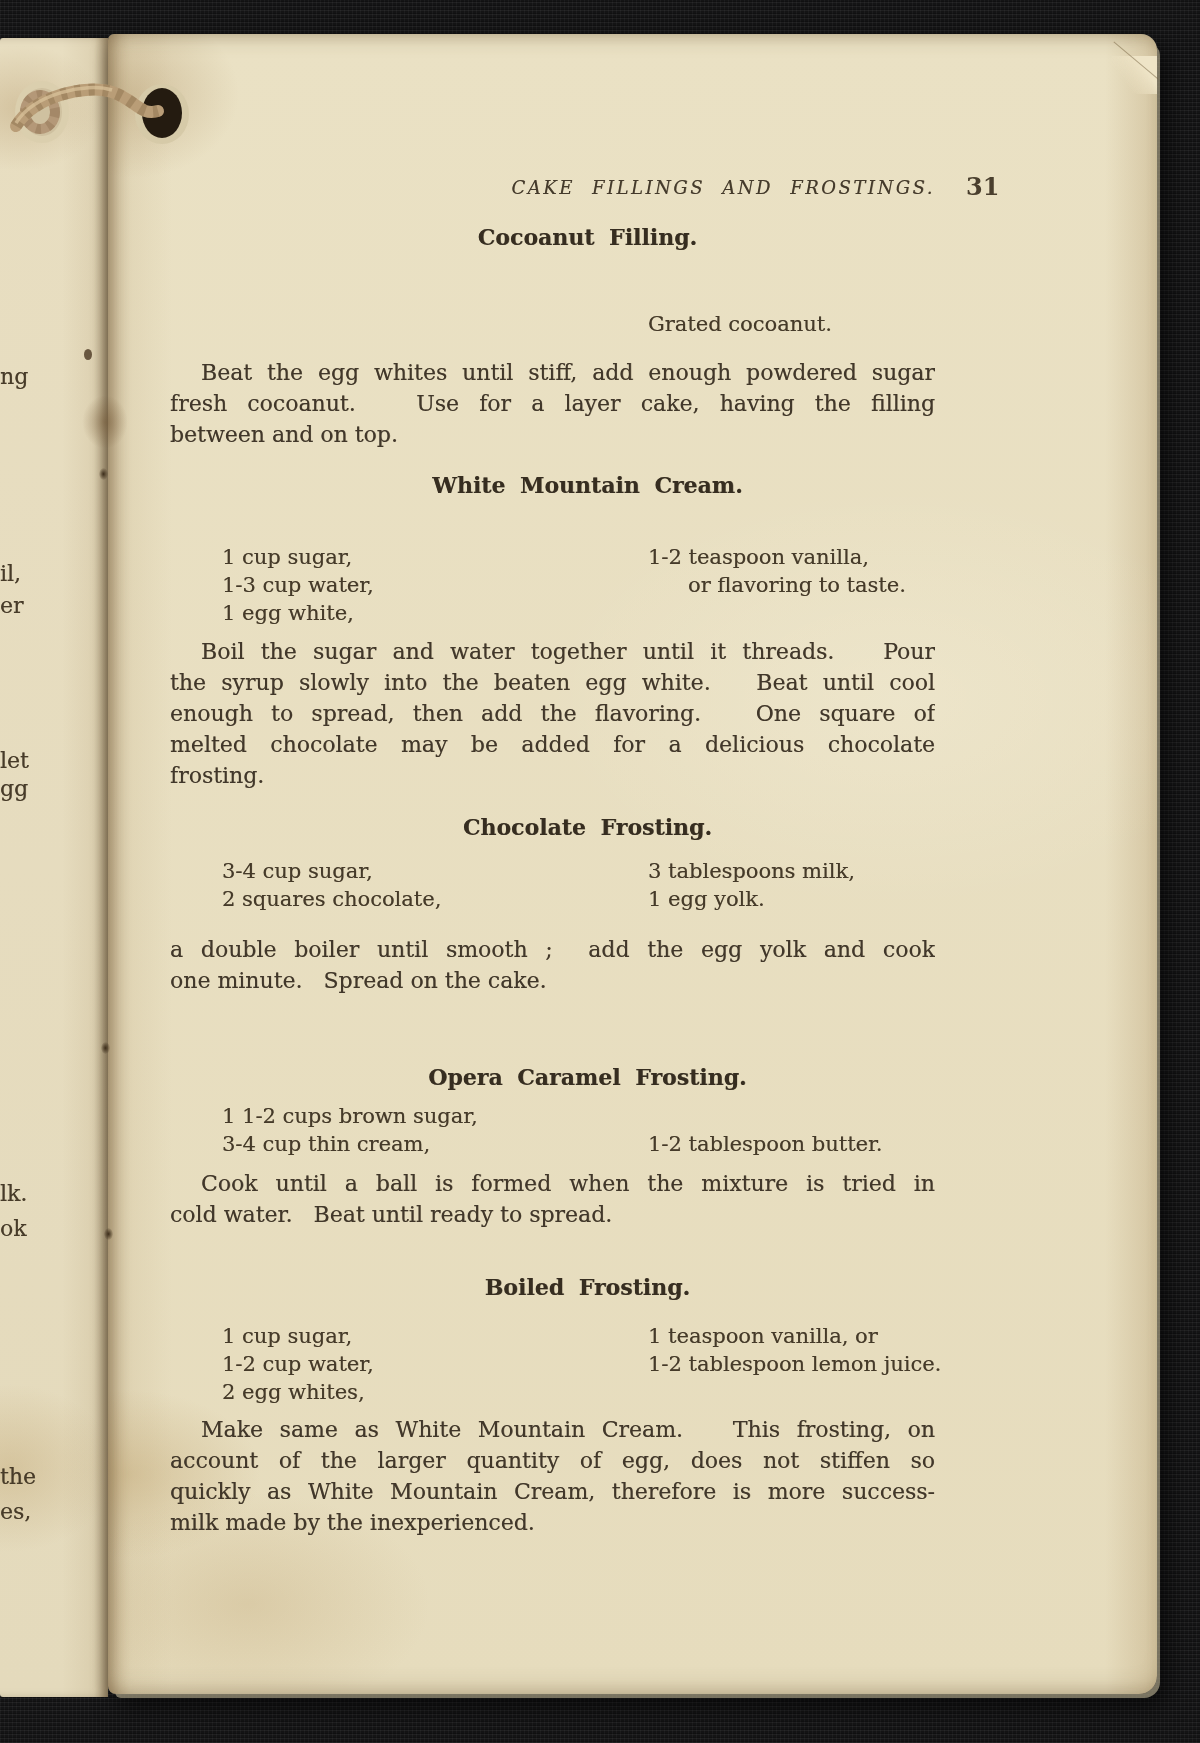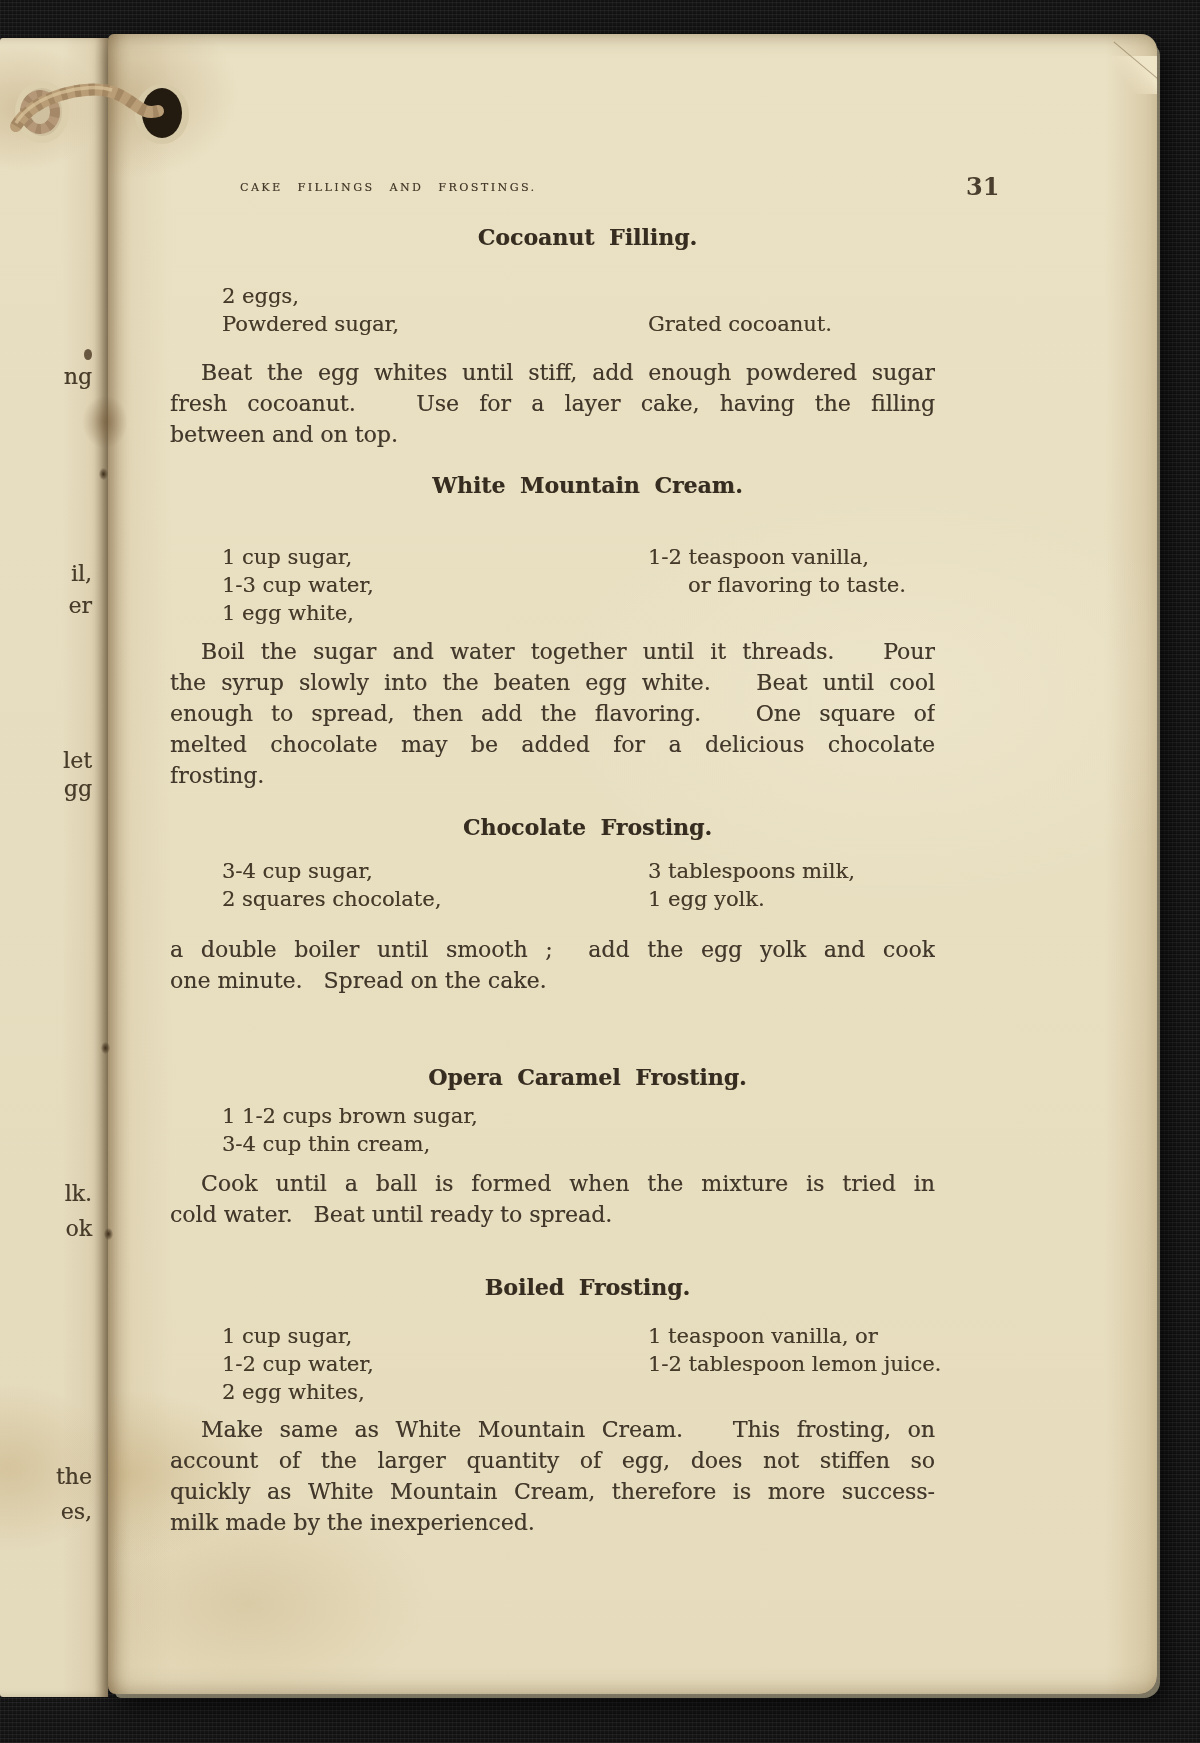--- a/index.html
+++ b/index.html
@@ -19,21 +19,21 @@
     background:
       radial-gradient(150px 120px at 10px 1430px, rgba(190,162,110,0.40), rgba(0,0,0,0) 70%),
       radial-gradient(120px 90px at 20px 70px, rgba(175,145,98,0.35), rgba(0,0,0,0) 70%),
       linear-gradient(270deg, rgba(150,122,75,0.38) 0px, rgba(150,122,75,0.12) 14px, rgba(0,0,0,0) 46px),
       linear-gradient(#e8dec1,#e4dabc);
     box-shadow: inset -9px 0 12px -5px rgba(70,50,25,0.55);
     border-radius:3px 0 0 3px;
   }
   .frag{
     position:absolute;left:0;width:100%;height:31px;line-height:31px;
-    font-size:22px;color:#473b29;text-align:right;
+    font-size:22px;color:#473b29;text-align:left;
     padding-right:16px;box-sizing:border-box;
     text-shadow:0.3px 0.3px 0.4px rgba(60,48,30,0.55);
   }
 
   
   .page{
     position:absolute;left:108px;top:34px;width:1049px;height:1660px;
     background:
       radial-gradient(190px 120px at 20px 1440px, rgba(190,162,110,0.42), rgba(0,0,0,0) 70%),
       radial-gradient(260px 160px at 140px 1570px, rgba(186,158,108,0.28), rgba(0,0,0,0) 70%),
@@ -52,22 +52,22 @@
   }
 
   .fold{position:absolute;top:22px;right:0;width:46px;height:38px;
     background:linear-gradient(235deg,#f0e6c9 28%,rgba(240,230,200,0) 70%);
     border-bottom-left-radius:60%;opacity:.95;}
   .fold::after{content:'';position:absolute;left:-4px;top:4px;width:58px;height:1px;
     background:rgba(110,90,55,0.5);transform:rotate(40deg);}
 
   .running-header{
     position:absolute;left:132px;top:143px;width:695px;height:22px;line-height:22px;
-    text-align:left;font-size:11px;letter-spacing:2.5px;word-spacing:9px;
-    color:#443a2b;text-shadow:0.3px 0.3px 0.4px rgba(60,48,30,0.5);
+    text-align:right;font-size:18px;letter-spacing:2.5px;word-spacing:9px;
+    color:#443a2b;text-shadow:0.3px 0.3px 0.4px rgba(60,48,30,0.5);font-style:italic;
   }
   .page-number{
     position:absolute;left:858px;top:139px;width:48px;height:28px;line-height:28px;
     text-align:left;font-size:24px;font-weight:700;color:#4a3f2e;
   }
 
   .rtitle{
     position:absolute;left:132px;width:695px;height:34px;line-height:34px;
     text-align:center;font-size:22px;font-weight:700;word-spacing:7px;
     color:#362d20;text-shadow:0.4px 0.4px 0.5px rgba(50,40,25,0.5);
@@ -114,24 +114,20 @@
     <div class="frag" style="top:1458px">es,</div>
   </div>
 
   <div class="page">
     <div class="fold"></div>
 
     <div class="running-header">CAKE FILLINGS AND FROSTINGS.</div>
     <div class="page-number">31</div>
 
     <div class="rtitle" style="top:186px">Cocoanut Filling.</div>
-    <div class="ingcol c1" style="top:248px">
-      <div class="ingrow">2 eggs,</div>
-      <div class="ingrow">Powdered sugar,</div>
-    </div>
     <div class="ingcol c2" style="top:248px">
       <div class="ingrow"></div>
       <div class="ingrow">Grated cocoanut.</div>
     </div>
     <div class="para" style="top:323px">
       <div class="pline first">Beat the egg whites until stiff, add enough powdered sugar</div>
       <div class="pline">fresh cocoanut.   Use for a layer cake, having the filling</div>
       <div class="pline end">between and on top.</div>
     </div>
 
@@ -167,20 +163,21 @@
       <div class="pline end">one minute.   Spread on the cake.</div>
     </div>
 
     <div class="rtitle" style="top:1026px">Opera Caramel Frosting.</div>
     <div class="ingcol c1" style="top:1068px">
       <div class="ingrow">1 1-2 cups brown sugar,</div>
       <div class="ingrow">3-4 cup thin cream,</div>
     </div>
     <div class="ingcol c2" style="top:1068px">
       <div class="ingrow"></div>
+      <div class="ingrow">1-2 tablespoon butter.</div>
     </div>
     <div class="para" style="top:1134px">
       <div class="pline first">Cook until a ball is formed when the mixture is tried in</div>
       <div class="pline end">cold water.   Beat until ready to spread.</div>
     </div>
 
     <div class="rtitle" style="top:1236px">Boiled Frosting.</div>
     <div class="ingcol c1" style="top:1288px">
       <div class="ingrow">1 cup sugar,</div>
       <div class="ingrow">1-2 cup water,</div>

